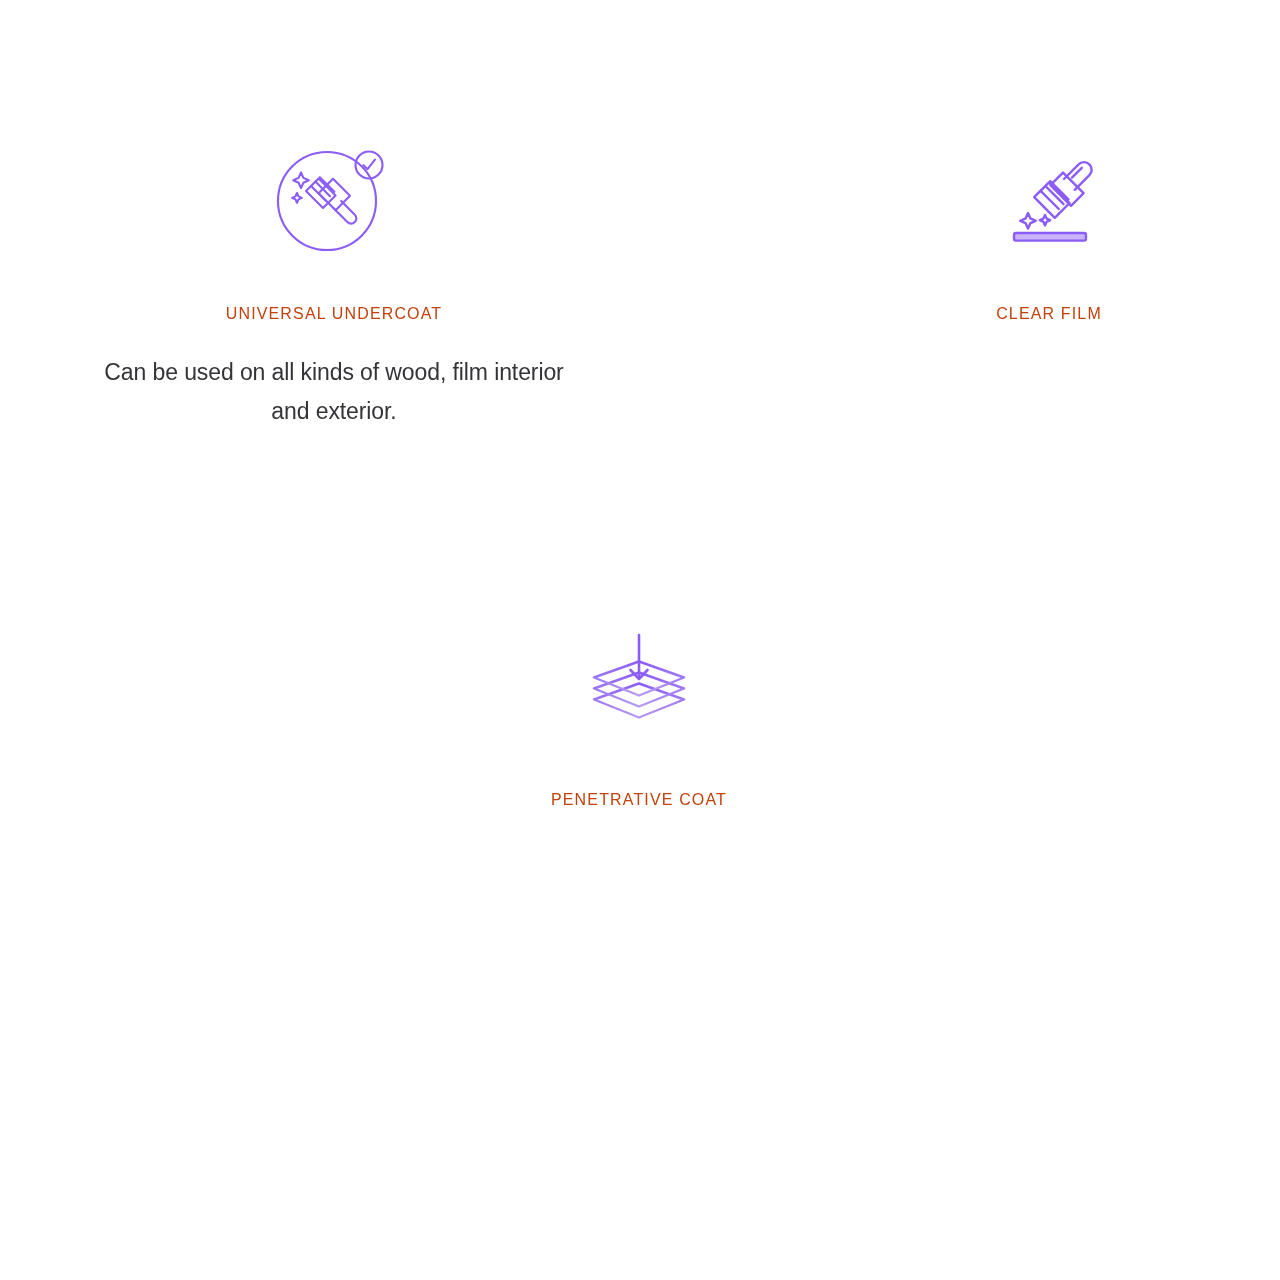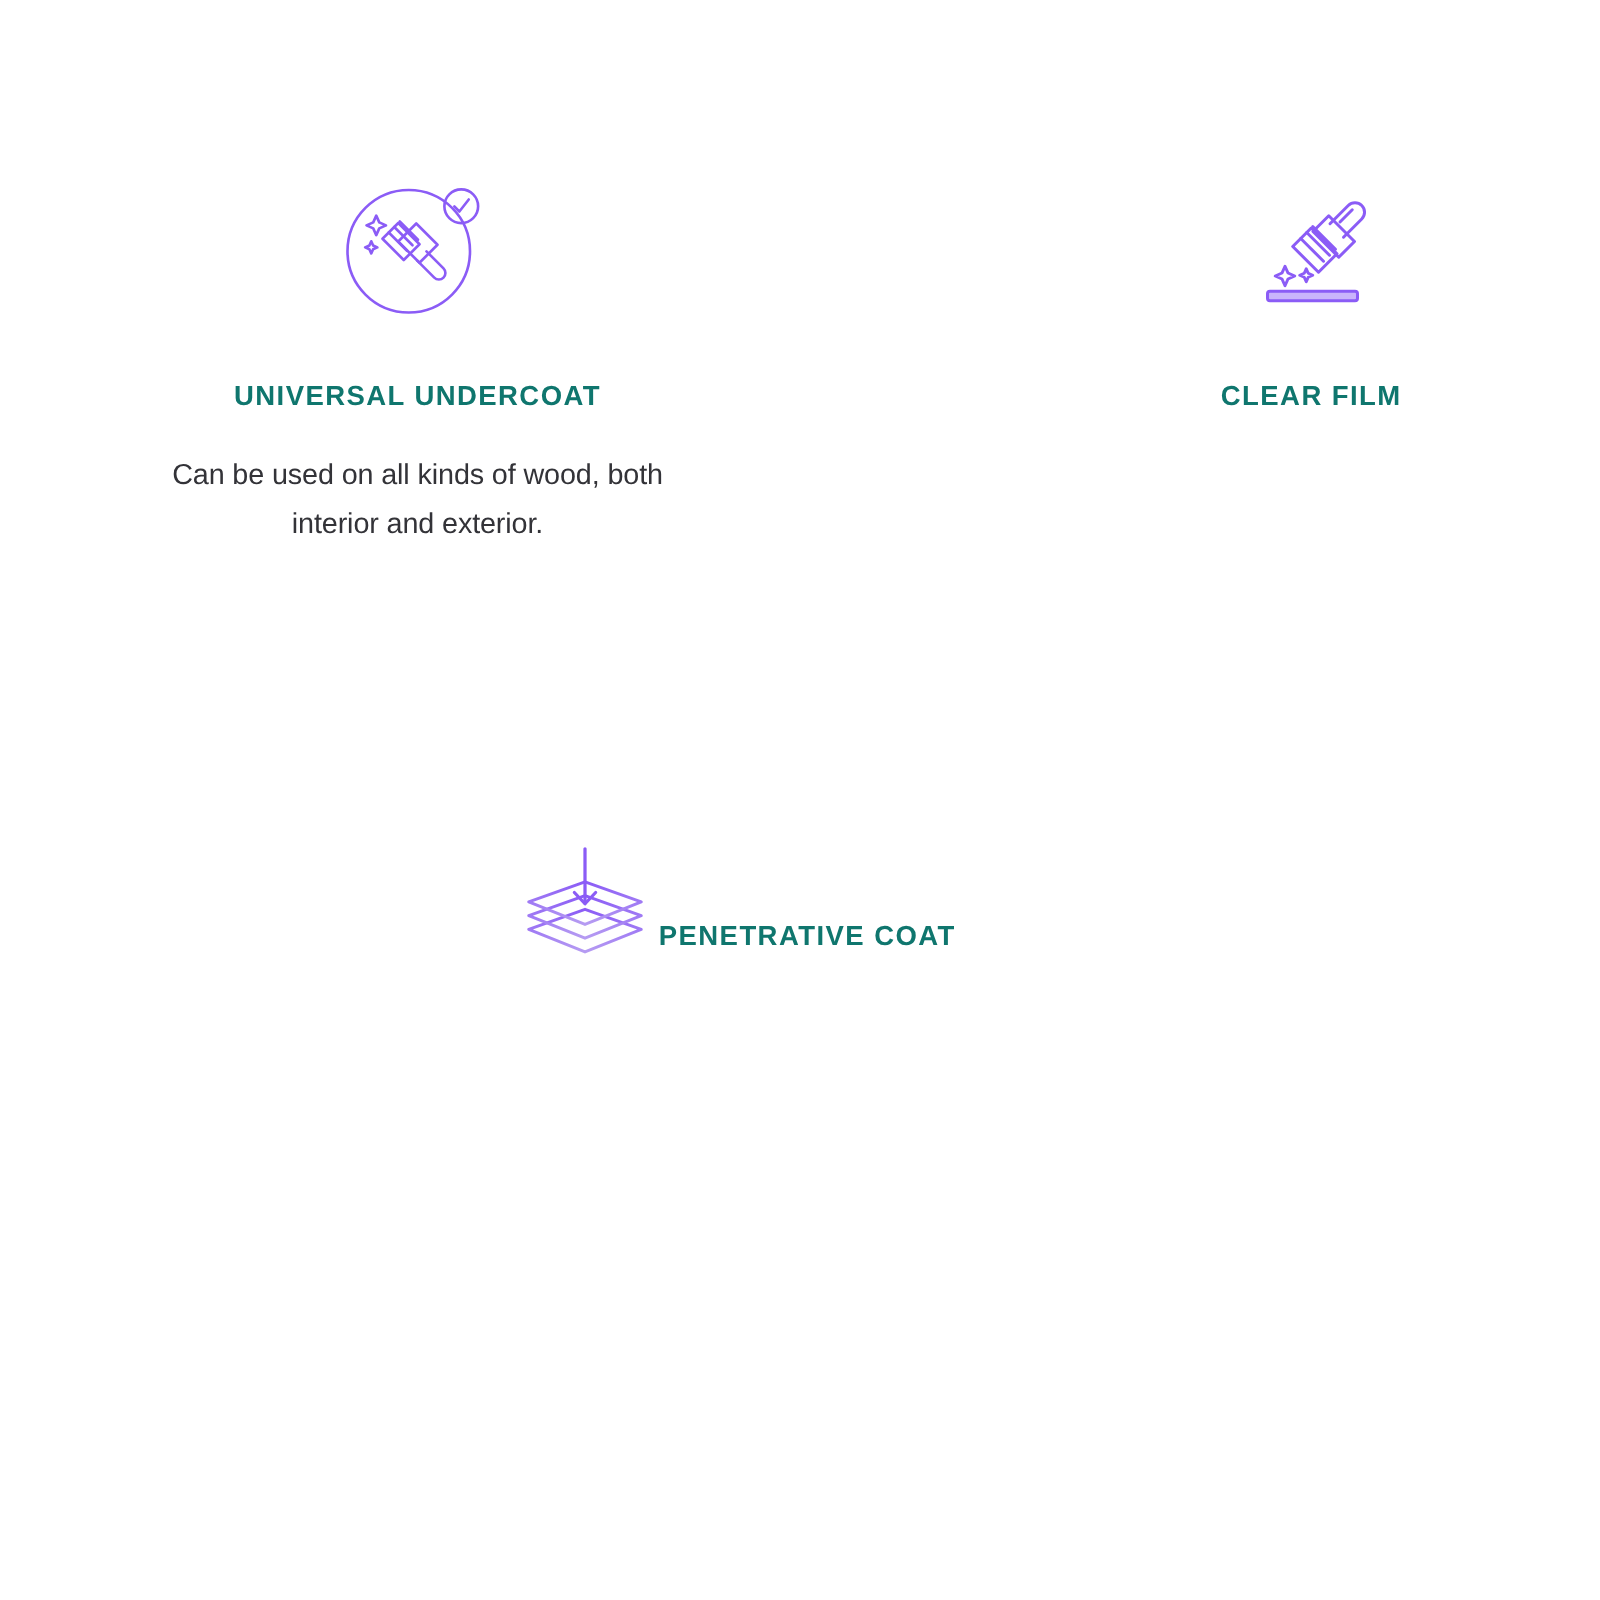--- a/index.html
+++ b/index.html
@@ -28,42 +28,42 @@
     display:flex;
     flex-direction:column;
     align-items:center;
     text-align:center;
   }
   .card-a { width:460px; margin-left:104px; }
   .card-b { width:460px; margin-left:255px; }
 
   .card-c {
     position:absolute;
-    top:664px; left:409px;
+    top:620px; left:409px;
     width:460px;
     display:flex;
-    flex-direction:row;
+    flex-direction:column;
     align-items:center;
     text-align:center;
   }
 
   .icon-wrap {
     height:122px;
     display:flex;
     align-items:center;
     justify-content:center;
   }
   .icon-wrap svg { display:block; overflow:visible; }
 
   .card-title {
     margin-top:42px;
-    font-size:22px;
-    font-weight:700;
+    font-size:16px;
+    font-weight:400;
     letter-spacing:1.15px;
-    color:#0f766e;
+    color:#c2410c;
     text-transform:uppercase;
     line-height:1.2;
     white-space:nowrap;
   }
   .card-desc {
     margin-top:30px;
     font-size:23px;
     font-weight:400;
     color:#333338;
     line-height:1.68;
@@ -101,21 +101,21 @@
             <path d="M40.4 36.6 l14.6 14.6"></path>
             <path d="M44.8 32.2 l14.6 14.6"></path>
 
             <path d="M26.0 27.5 l2.4 5.4 l5.4 2.4 l-5.4 2.4 l-2.4 5.4 l-2.4 -5.4 l-5.4 -2.4 l5.4 -2.4 z"></path>
 
             <path d="M22.0 48.0 l1.5 3.4 l3.4 1.5 l-3.4 1.5 l-1.5 3.4 l-1.5 -3.4 l-3.4 -1.5 l3.4 -1.5 z"></path>
           </g>
         </svg>
       </div>
       <div class="card-title">UNIVERSAL UNDERCOAT</div>
-      <div class="card-desc">Can be used on all kinds of wood, both interior and exterior.</div>
+      <div class="card-desc">Can be used on all kinds of wood, film interior and exterior.</div>
     </div>
 
     <div class="card card-b">
       <div class="icon-wrap">
         <svg width="118" height="112" viewBox="0 0 118 112" fill="none">
           <g stroke="#8b5cf6" stroke-width="2.4" stroke-linecap="round" stroke-linejoin="round">
 
             <path d="M74.0 34.0 L88.6 19.4 a7.6 7.6 0 0 1 10.8 10.8 L84.8 44.8"></path>
 
             <path d="M82.0 32.6 L91.8 22.8"></path>

